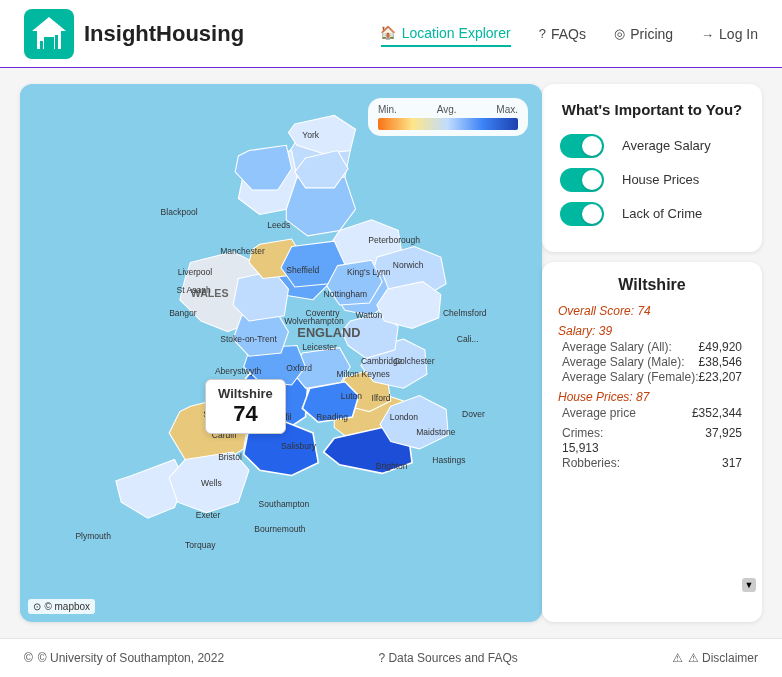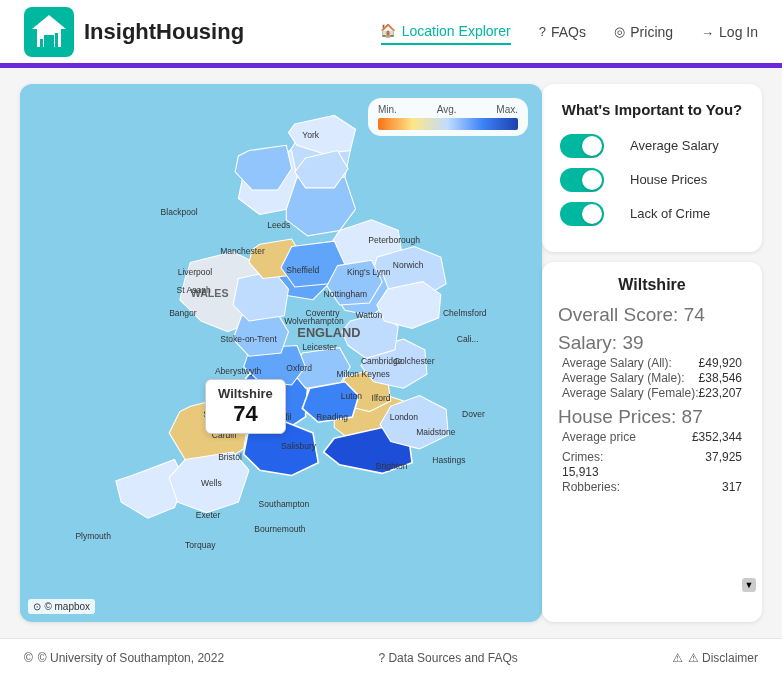--- a/index.html
+++ b/index.html
@@ -8,21 +8,21 @@
       background: #f5f5f5;
       width: 782px;
       min-height: 677px;
       display: flex;
       flex-direction: column;
     }
 
     
     .header {
       background: #fff;
-      border-bottom: 5px solid #6d28d9;
+      border-bottom: 1px solid #6d28d9;
       display: flex;
       padding: 0 24px;
       height: 68px;
       flex-shrink: 0;
     }
     .logo-area {
       display: flex;
       align-items: center;
       gap: 10px;
       flex: 1;
@@ -174,21 +174,21 @@
       font-size: 15px;
       font-weight: 700;
       color: #222;
       text-align: center;
       margin-bottom: 14px;
       line-height: 1.3;
     }
     .toggle-row {
       display: flex;
       align-items: center;
-      gap: 26px;
+      gap: 18px;
       margin-bottom: 10px;
     }
     .toggle-switch {
       width: 44px;
       height: 24px;
       background: #00b89f;
       border-radius: 12px;
       position: relative;
       flex-shrink: 0;
       cursor: pointer;
@@ -235,24 +235,25 @@
       width: 6px;
     }
     .stats-scrollable::-webkit-scrollbar-thumb {
       background: #ccc;
       border-radius: 3px;
     }
     .stat-section {
       margin-bottom: 6px;
     }
     .stat-main {
-      font-size: 19px;
-      color: #737373;
+      font-size: 12px;
+      color: #c2410c;
       font-weight: 600;
       margin-bottom: 2px;
+      font-style: italic;
     }
     .stat-main span {
       font-weight: 400;
     }
     .stat-sub {
       display: flex;
       justify-content: space-between;
       font-size: 12px;
       color: #333;
       padding-left: 4px;

